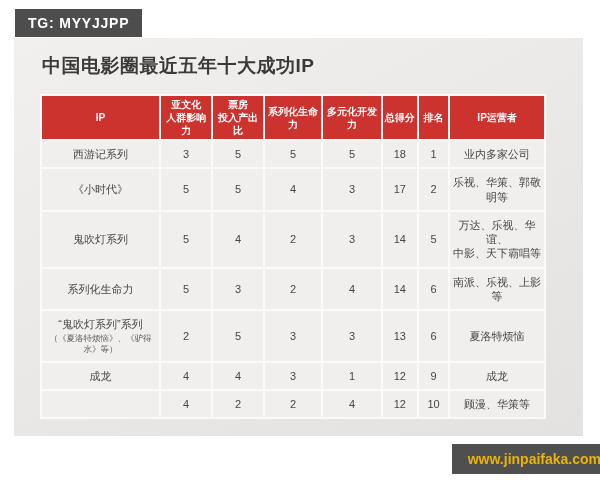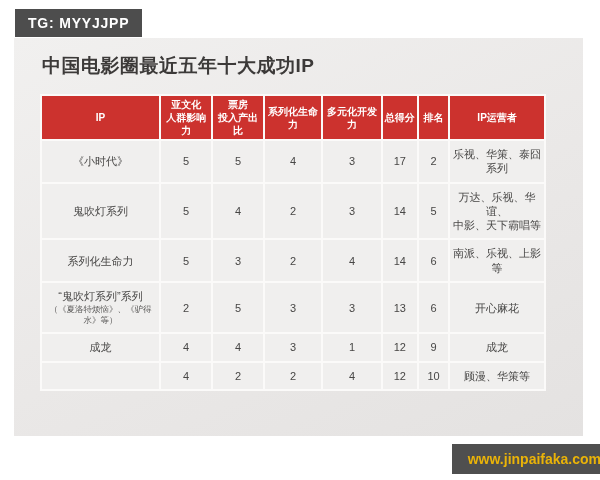--- a/index.html
+++ b/index.html
@@ -131,28 +131,38 @@
 投入产出比</th>
           <th>系列化生命力</th>
           <th>多元化开发力</th>
           <th>总得分</th>
           <th>排名</th>
           <th>IP运营者</th>
         </tr>
       </thead>
       <tbody>
           <tr>
+            <td><span class="ip-name">西游记系列</span></td>
+            <td>3</td>
+            <td>5</td>
+            <td>5</td>
+            <td>5</td>
+            <td>18</td>
+            <td>1</td>
+            <td>业内多家公司</td>
+          </tr>
+          <tr>
             <td><span class="ip-name">《小时代》</span></td>
             <td>5</td>
             <td>5</td>
             <td>4</td>
             <td>3</td>
             <td>17</td>
             <td>2</td>
-            <td>乐视、华策、泰囧系列</td>
+            <td>乐视、华策、郭敬明等</td>
           </tr>
           <tr>
             <td><span class="ip-name">鬼吹灯系列</span></td>
             <td>5</td>
             <td>4</td>
             <td>2</td>
             <td>3</td>
             <td>14</td>
             <td>5</td>
             <td>万达、乐视、华谊、
@@ -169,21 +179,21 @@
             <td>南派、乐视、上影等</td>
           </tr>
           <tr>
             <td><span class="ip-name">“鬼吹灯系列”系列</span><span class="ip-note">（《夏洛特烦恼》、《驴得水》等）</span></td>
             <td>2</td>
             <td>5</td>
             <td>3</td>
             <td>3</td>
             <td>13</td>
             <td>6</td>
-            <td>开心麻花</td>
+            <td>夏洛特烦恼</td>
           </tr>
           <tr>
             <td><span class="ip-name">成龙</span></td>
             <td>4</td>
             <td>4</td>
             <td>3</td>
             <td>1</td>
             <td>12</td>
             <td>9</td>
             <td>成龙</td>

